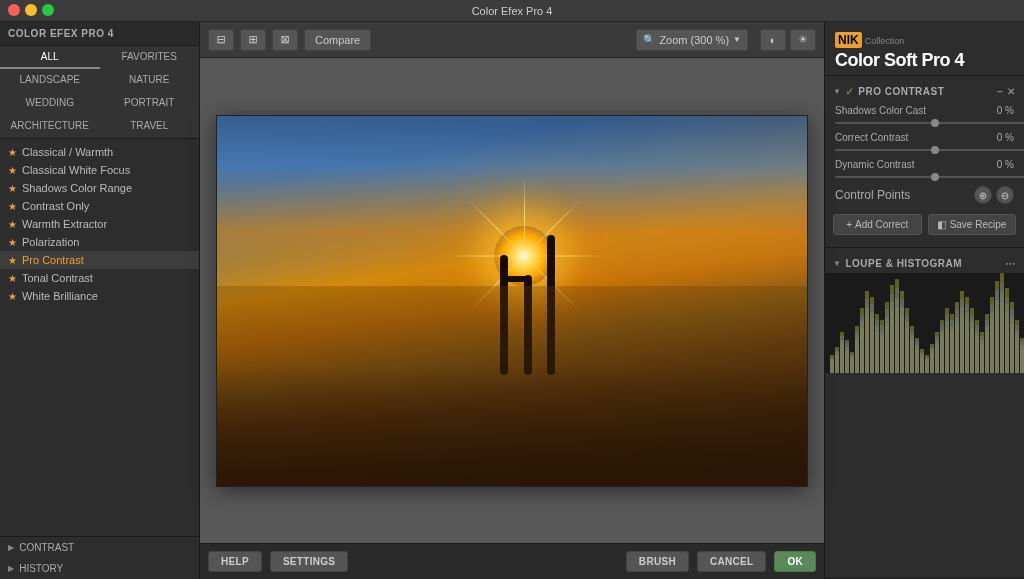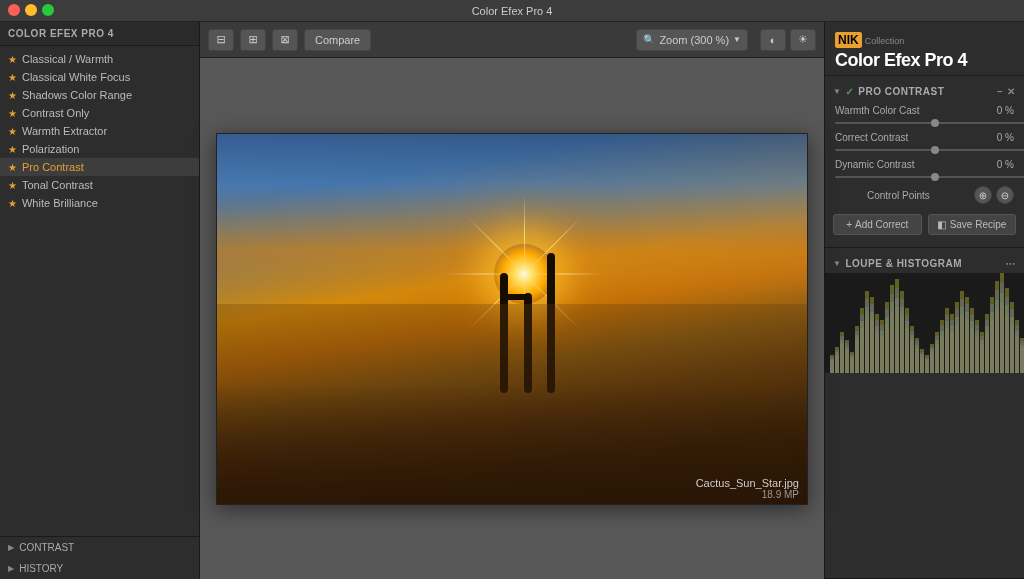--- a/index.html
+++ b/index.html
@@ -418,21 +418,21 @@
       background: #888;
       border-radius: 50%;
     }
 
     .control-points-row {
       display: flex;
       align-items: center;
       padding: 4px 10px;
       gap: 4px;
     }
-    .cp-label { font-size: 10px; color: #aaa; flex: 1; margin-left: 32px; }
+    .cp-label { font-size: 12px; color: #aaa; flex: 1; }
     .cp-btn {
       width: 18px;
       height: 18px;
       background: #555;
       border: 1px solid #444;
       border-radius: 50%;
       display: flex;
       align-items: center;
       justify-content: center;
       font-size: 10px;
@@ -491,20 +491,30 @@
   <span>Color Efex Pro 4</span>
 </div>
 
 <div id="main-layout">
 
   <div id="left-sidebar">
     <div id="sidebar-header">
       <span>COLOR EFEX PRO 4</span>
     </div>
 
+    <div id="category-tabs">
+      <div class="cat-tab active">ALL</div>
+      <div class="cat-tab">FAVORITES</div>
+      <div class="cat-tab">LANDSCAPE</div>
+      <div class="cat-tab">NATURE</div>
+      <div class="cat-tab">WEDDING</div>
+      <div class="cat-tab">PORTRAIT</div>
+      <div class="cat-tab">ARCHITECTURE</div>
+      <div class="cat-tab">TRAVEL</div>
+    </div>
 
     <div id="filter-list">
       <div class="filter-item">
         <span class="star-icon">★</span>
         <span>Classical / Warmth</span>
       </div>
       <div class="filter-item">
         <span class="star-icon">★</span>
         <span>Classical White Focus</span>
       </div>
@@ -590,54 +600,58 @@
           </div>
 
           <div style="position:absolute;bottom:30%;left:48%;width:8px;height:120px;background:#150c02;border-radius:4px;"></div>
           <div style="position:absolute;bottom:30%;left:48%;width:30px;height:6px;background:#150c02;border-radius:3px;bottom:55%;"></div>
           <div style="position:absolute;bottom:30%;left:52%;width:8px;height:100px;background:#150c02;border-radius:4px;"></div>
           <div style="position:absolute;bottom:30%;left:56%;width:8px;height:140px;background:#150c02;border-radius:4px;"></div>
           <div style="position:absolute;bottom:0%;left:0;right:0;height:200px;background:linear-gradient(180deg,rgba(100,60,10,0.3) 0%,rgba(50,25,5,0.7) 100%);"></div>
 
           <div style="position:absolute;bottom:0;left:0;right:0;height:120px;background:linear-gradient(180deg,transparent,rgba(40,20,5,0.8));"></div>
         </div>
-        <div id="photo-info">
-          <div class="photo-filename">Cactus_Sun_Star.jpg</div>
-          <div class="photo-size">18.9 MP</div>
-        </div>
-      </div>
-    </div>
-
+      </div>
+    </div>
+
+    <div id="bottom-bar">
+      <button class="bottom-btn">HELP</button>
+      <button class="bottom-btn">SETTINGS</button>
+      <div style="flex:1;"></div>
+      <button class="bottom-btn">BRUSH</button>
+      <button class="bottom-btn cancel-btn">CANCEL</button>
+      <button class="bottom-btn ok-btn">OK</button>
+    </div>
   </div>
 
   <div id="right-panel">
 
     <div id="right-header">
       <div class="app-brand">
         <span class="brand-nik">NIK</span>
         <span class="brand-collection">Collection</span>
       </div>
       <div class="app-name">
-        <span>Color Efex Pro</span> <span>4</span>
+        <span>Color Soft Pro</span> <span>4</span>
       </div>
     </div>
 
     <div class="panel-section">
       <div class="section-header">
         <span class="section-chevron">▼</span>
         <span class="section-check">✓</span>
         <span style="font-size:10px;font-weight:bold;color:#aaa;letter-spacing:0.5px;">PRO CONTRAST</span>
         <div class="section-actions">
           <span class="section-action-btn">–</span>
           <span class="section-action-btn">✕</span>
         </div>
       </div>
 
       <div class="control-row">
-        <span class="control-label">Warmth Color Cast</span>
+        <span class="control-label">Shadows Color Cast</span>
         <span class="control-value">0 %</span>
       </div>
       <div class="slider-track">
         <div class="slider-thumb"></div>
       </div>
 
       <div class="control-row">
         <span class="control-label">Correct Contrast</span>
         <span class="control-value">0 %</span>
       </div>

